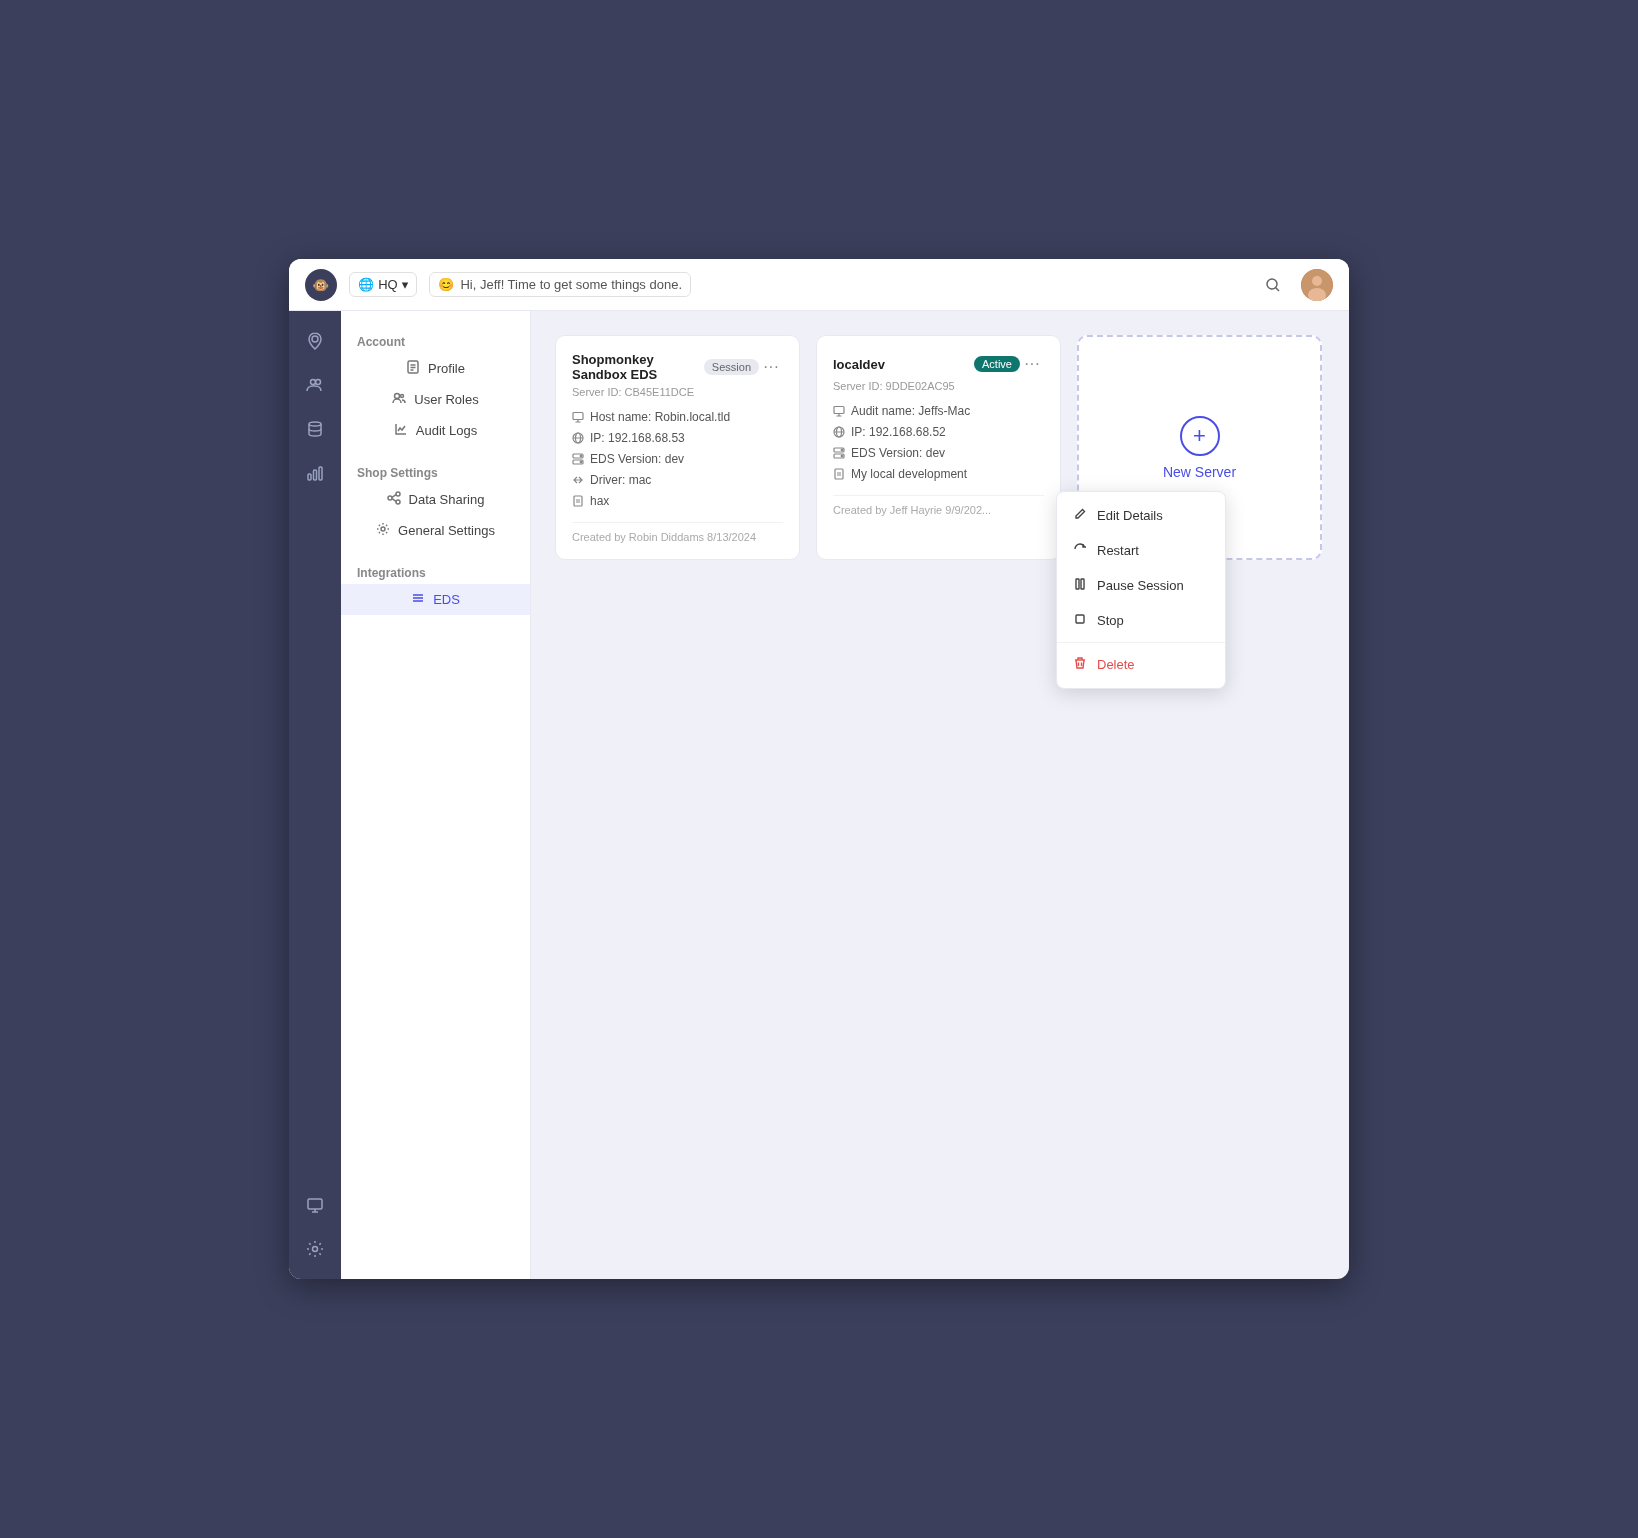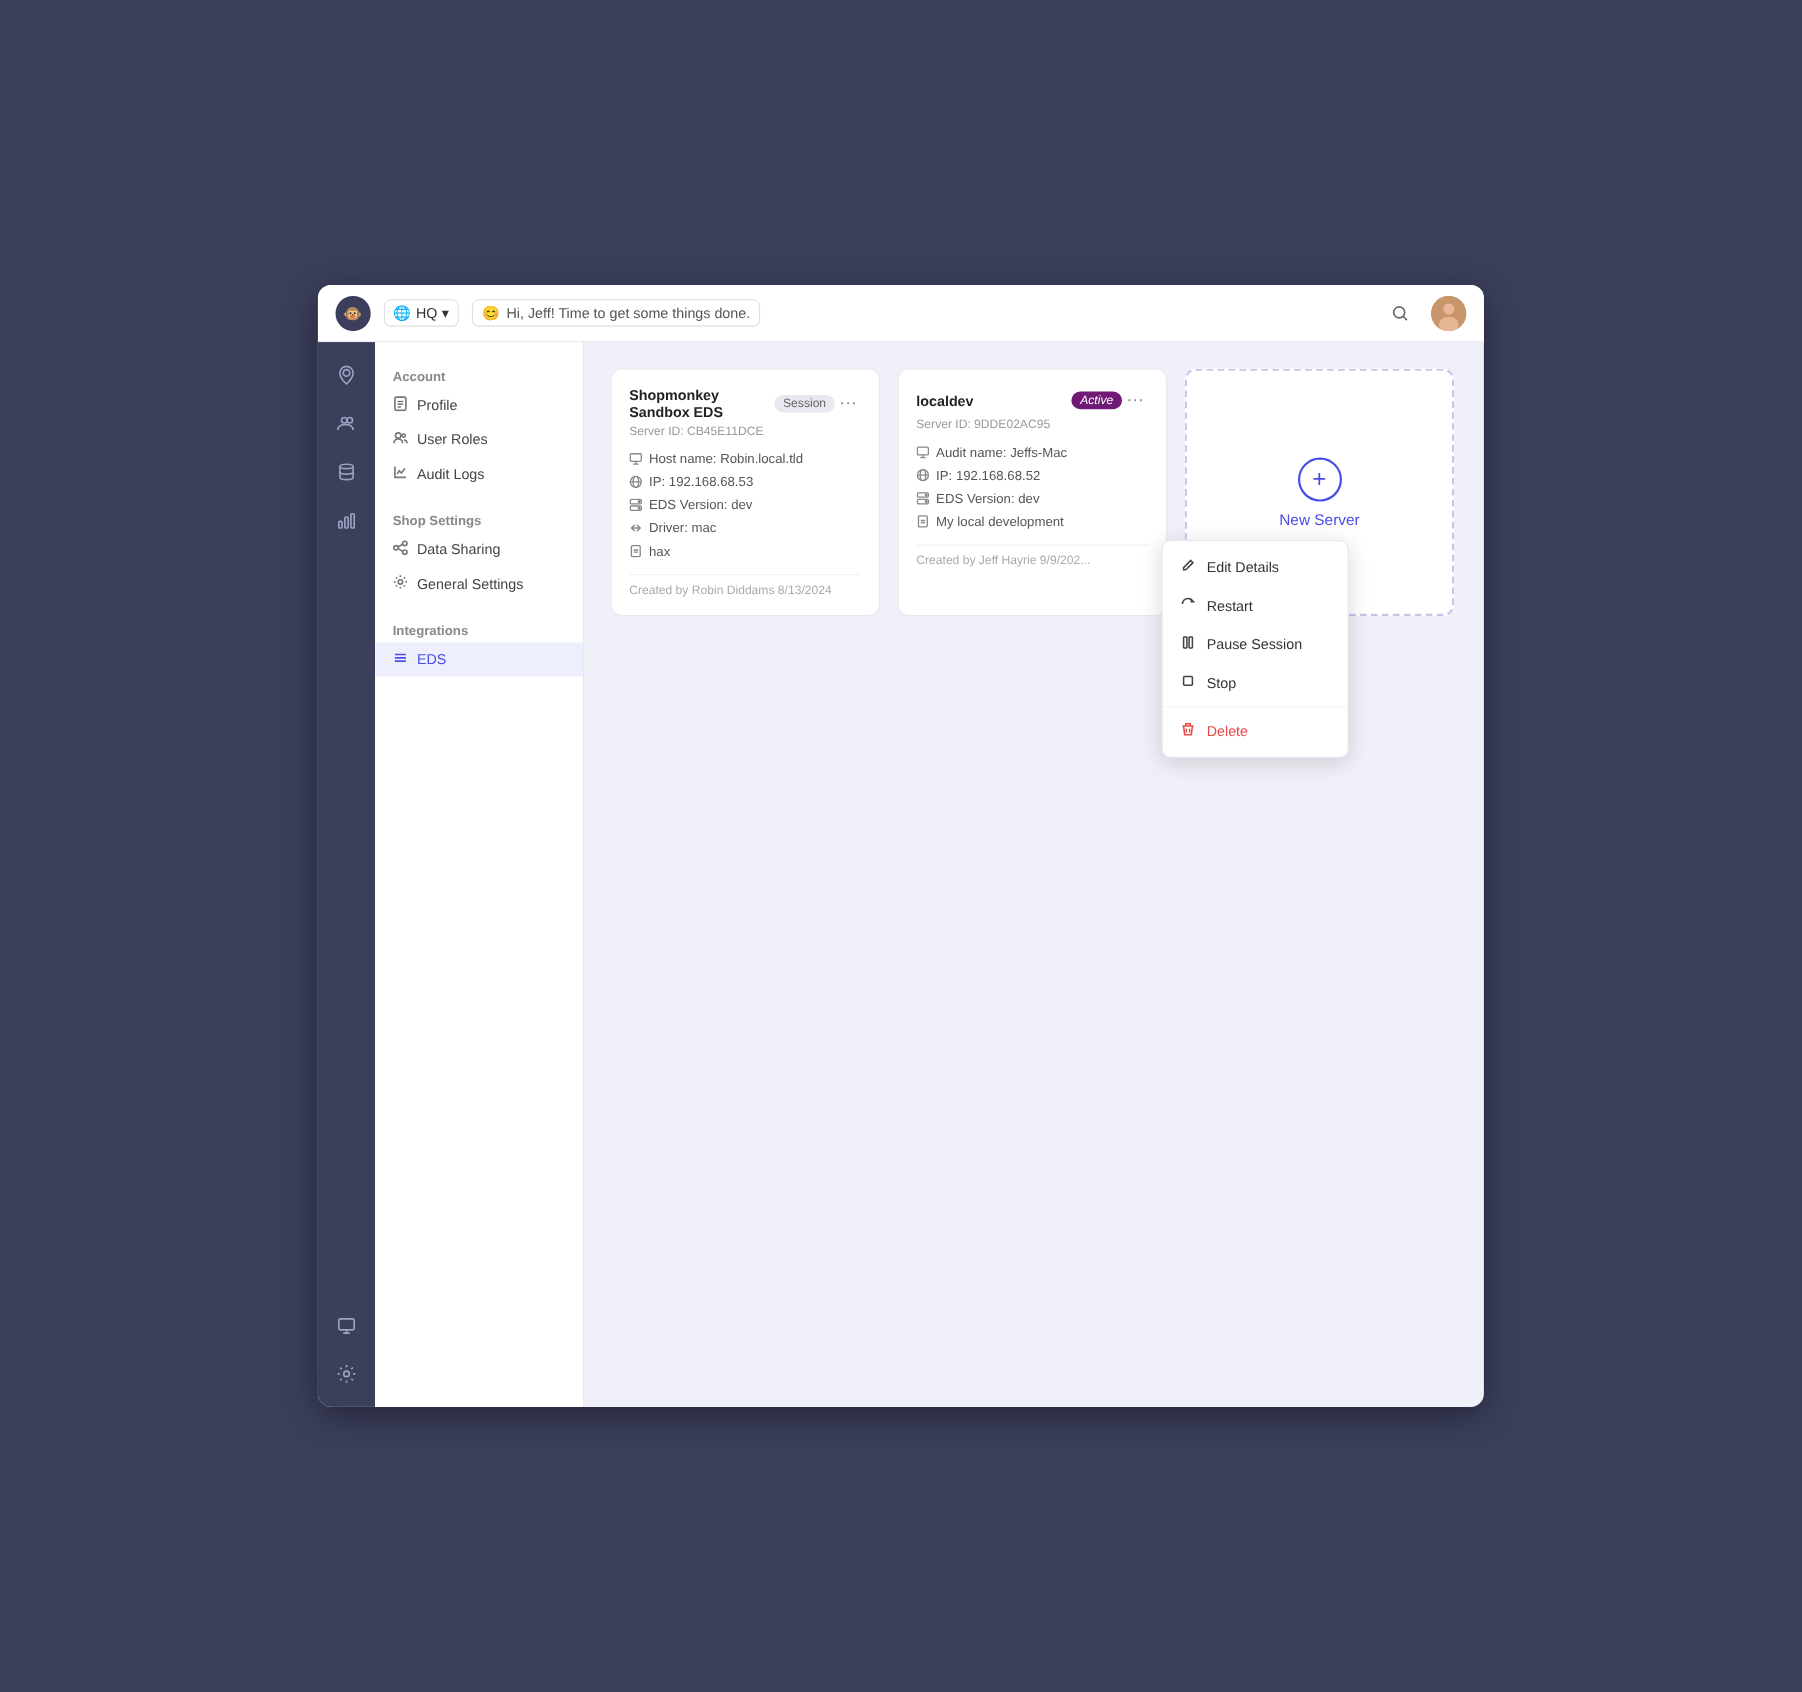--- a/index.html
+++ b/index.html
@@ -104,20 +104,21 @@
       font-size: 12px; font-weight: 600; color: #888;
       padding: 8px 16px 4px;
       text-transform: none;
     }
     .nav-item {
       display: flex; align-items: center; gap: 8px;
       padding: 7px 16px;
       font-size: 13px; color: #444;
       cursor: pointer;
       border-radius: 0;
+      justify-content: center;
     }
     .nav-item.active {
       background: #eeeffc;
       color: #4a4de8;
     }
     .nav-item-icon { font-size: 14px; color: #777; }
     .nav-item.active .nav-item-icon { color: #4a4de8; }
     .nav-divider { height: 12px; }
 
     
@@ -155,21 +156,21 @@
     .card-title {
       font-size: 13px; font-weight: 600; color: #222;
       flex: 1;
     }
     .badge {
       padding: 2px 8px; border-radius: 12px;
       font-size: 11px; font-weight: 500;
       margin-left: 6px;
     }
     .badge-inactive { background: #e8e9f0; color: #666; }
-    .badge-active { background: #701a75; color: #fff; font-style: italic; }
+    .badge-active { background: #0f766e; color: #fff; }
     .card-menu-btn {
       width: 24px; height: 24px;
       display: flex; align-items: center; justify-content: center;
       cursor: pointer; color: #888; font-size: 16px;
       border-radius: 4px;
     }
     .card-server-id {
       font-size: 11px; color: #999; margin-bottom: 12px;
     }
     .card-detail {

